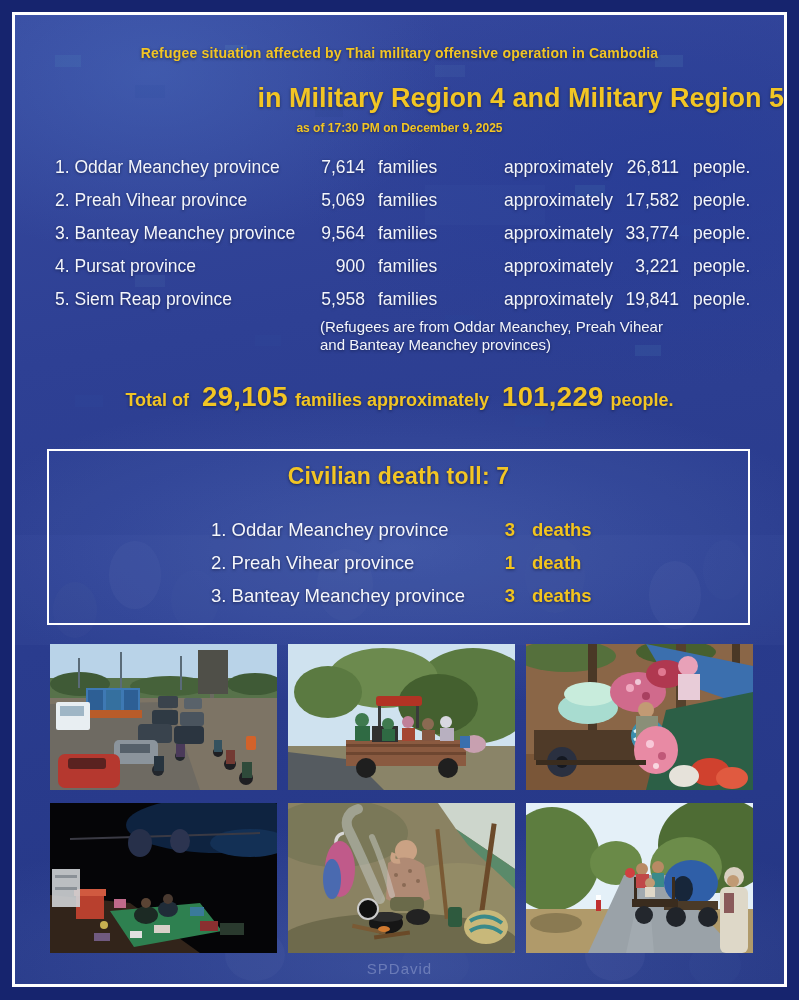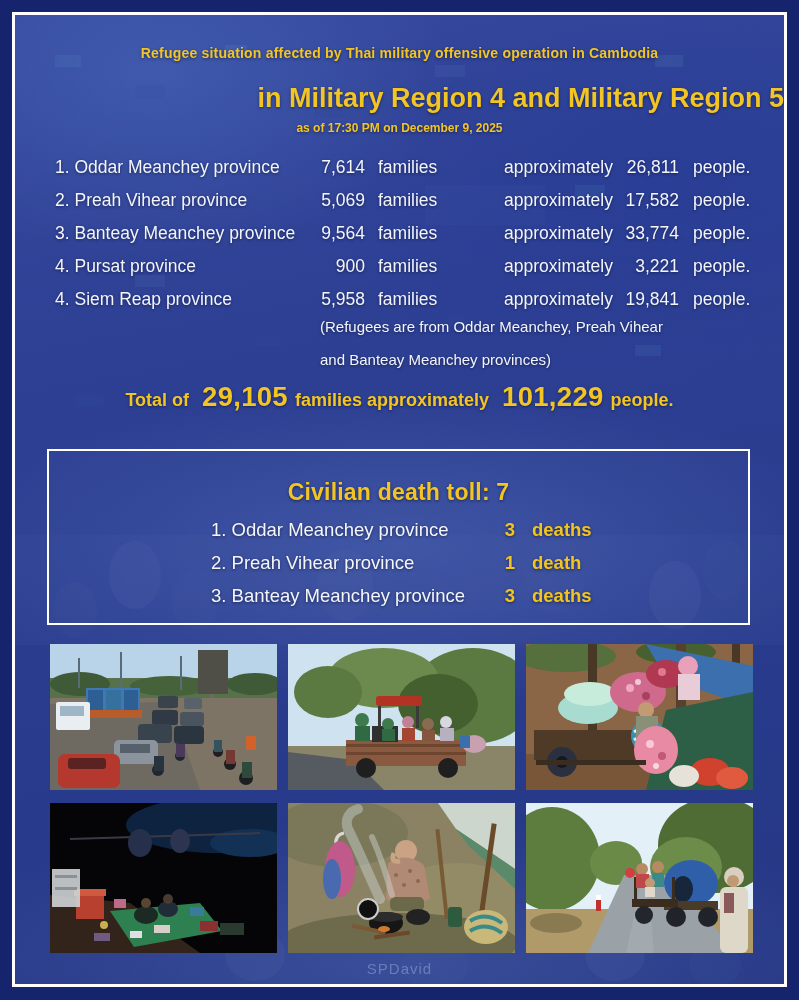--- a/index.html
+++ b/index.html
@@ -24,28 +24,28 @@
   .rows{position:absolute;left:40px;top:136px;width:712px;}
   .row{display:grid;grid-template-columns:263px 47px 82px 166px 66px 85px;height:33px;line-height:33px;
        font-size:17.5px;font-weight:500;color:#f3f5fb;text-shadow:0 1px 3px rgba(8,12,40,.55);}
   .c-fam{text-align:right;}
   .c-famword{padding-left:13px;}
   .c-approx{text-align:right;}
   .c-people{text-align:right;}
   .c-peopleword{padding-left:14px;}
   .note{left:305px;font-size:15px;font-weight:500;}
   .note1{top:303px;}
-  .note2{top:336px;}
+  .note2{top:321px;}
   .total{top:366px;left:0;width:100%;display:flex;justify-content:center;align-items:baseline;
          font-size:18px;font-weight:600;color:#f2c524;text-shadow:0 1px 3px rgba(8,12,40,.55);}
   .total .big{font-size:27.5px;font-weight:700;margin:0 7px;letter-spacing:.3px;}
   .total .sp{margin-right:6px;}
   .deathbox{position:absolute;left:32px;top:434px;width:703px;height:176px;border:2.5px solid #ffffff;
             background:rgba(70,95,175,.10);}
-  .deathbox .heading{position:absolute;top:28px;left:0;width:100%;text-align:center;
+  .deathbox .heading{position:absolute;top:12px;left:0;width:100%;text-align:center;
             font-size:23px;font-weight:800;color:#f2c524;text-shadow:0 1px 3px rgba(8,12,40,.6);letter-spacing:.2px;}
   .d-item{position:absolute;height:33px;line-height:33px;width:100%;font-size:18.5px;font-weight:500;
           color:#f5f6fb;text-shadow:0 1px 3px rgba(8,12,40,.55);}
   .d-item .lbl{position:absolute;left:162px;}
   .d-item .cnt{position:absolute;left:441px;width:25px;text-align:right;color:#f2c41e;font-weight:600;}
   .d-item .unit{position:absolute;left:483px;color:#f2c41e;font-weight:600;}
   .photos{position:absolute;left:35px;top:629px;width:703px;}
   .photo{position:absolute;overflow:hidden;background:#223;}
   .photo svg{display:block;width:100%;height:100%;}
   .p1{left:0;top:0;width:227px;height:146px;}
@@ -132,21 +132,21 @@
       </div>
       <div class="row">
         <span class="c-label">4. Pursat province</span>
         <span class="c-fam">900</span>
         <span class="c-famword">families</span>
         <span class="c-approx">approximately</span>
         <span class="c-people">3,221</span>
         <span class="c-peopleword">people.</span>
       </div>
       <div class="row">
-        <span class="c-label">4. Siem Reap province</span>
+        <span class="c-label">5. Siem Reap province</span>
         <span class="c-fam">5,958</span>
         <span class="c-famword">families</span>
         <span class="c-approx">approximately</span>
         <span class="c-people">19,841</span>
         <span class="c-peopleword">people.</span>
       </div>
     </div>
 
     <div class="txt note note1">(Refugees are from Oddar Meanchey, Preah Vihear</div>
     <div class="txt note note2">and Banteay Meanchey provinces)</div>

